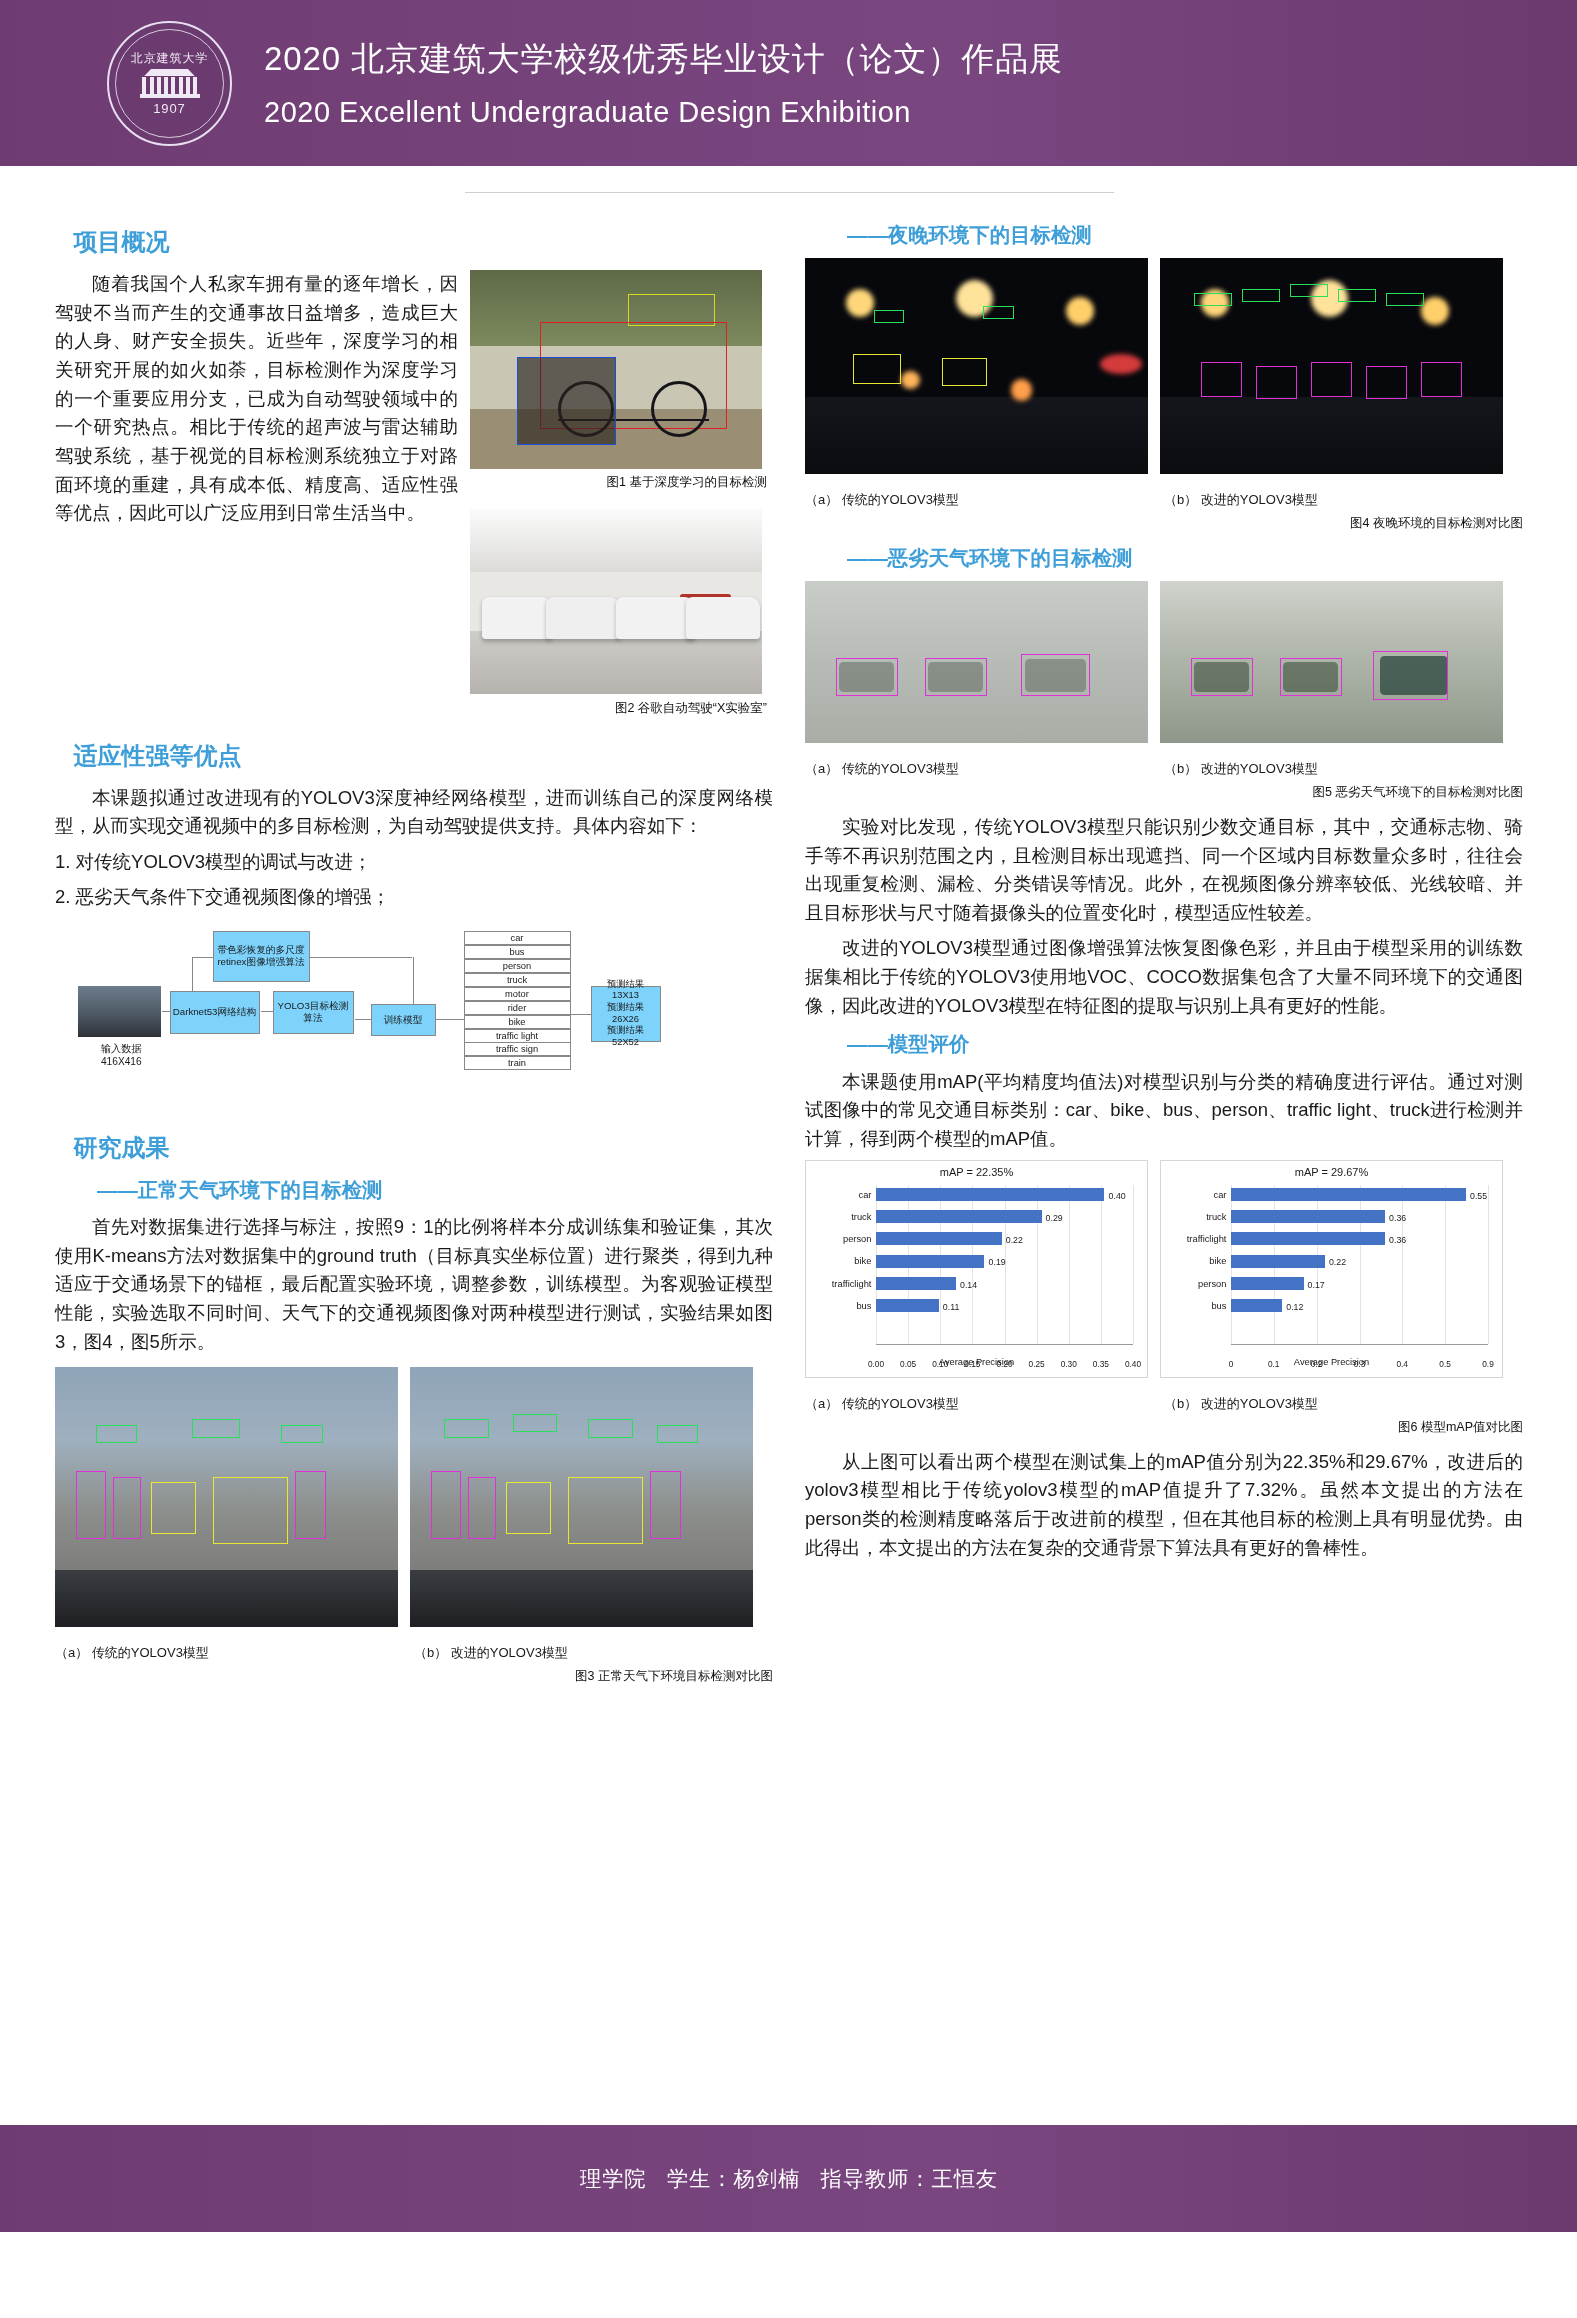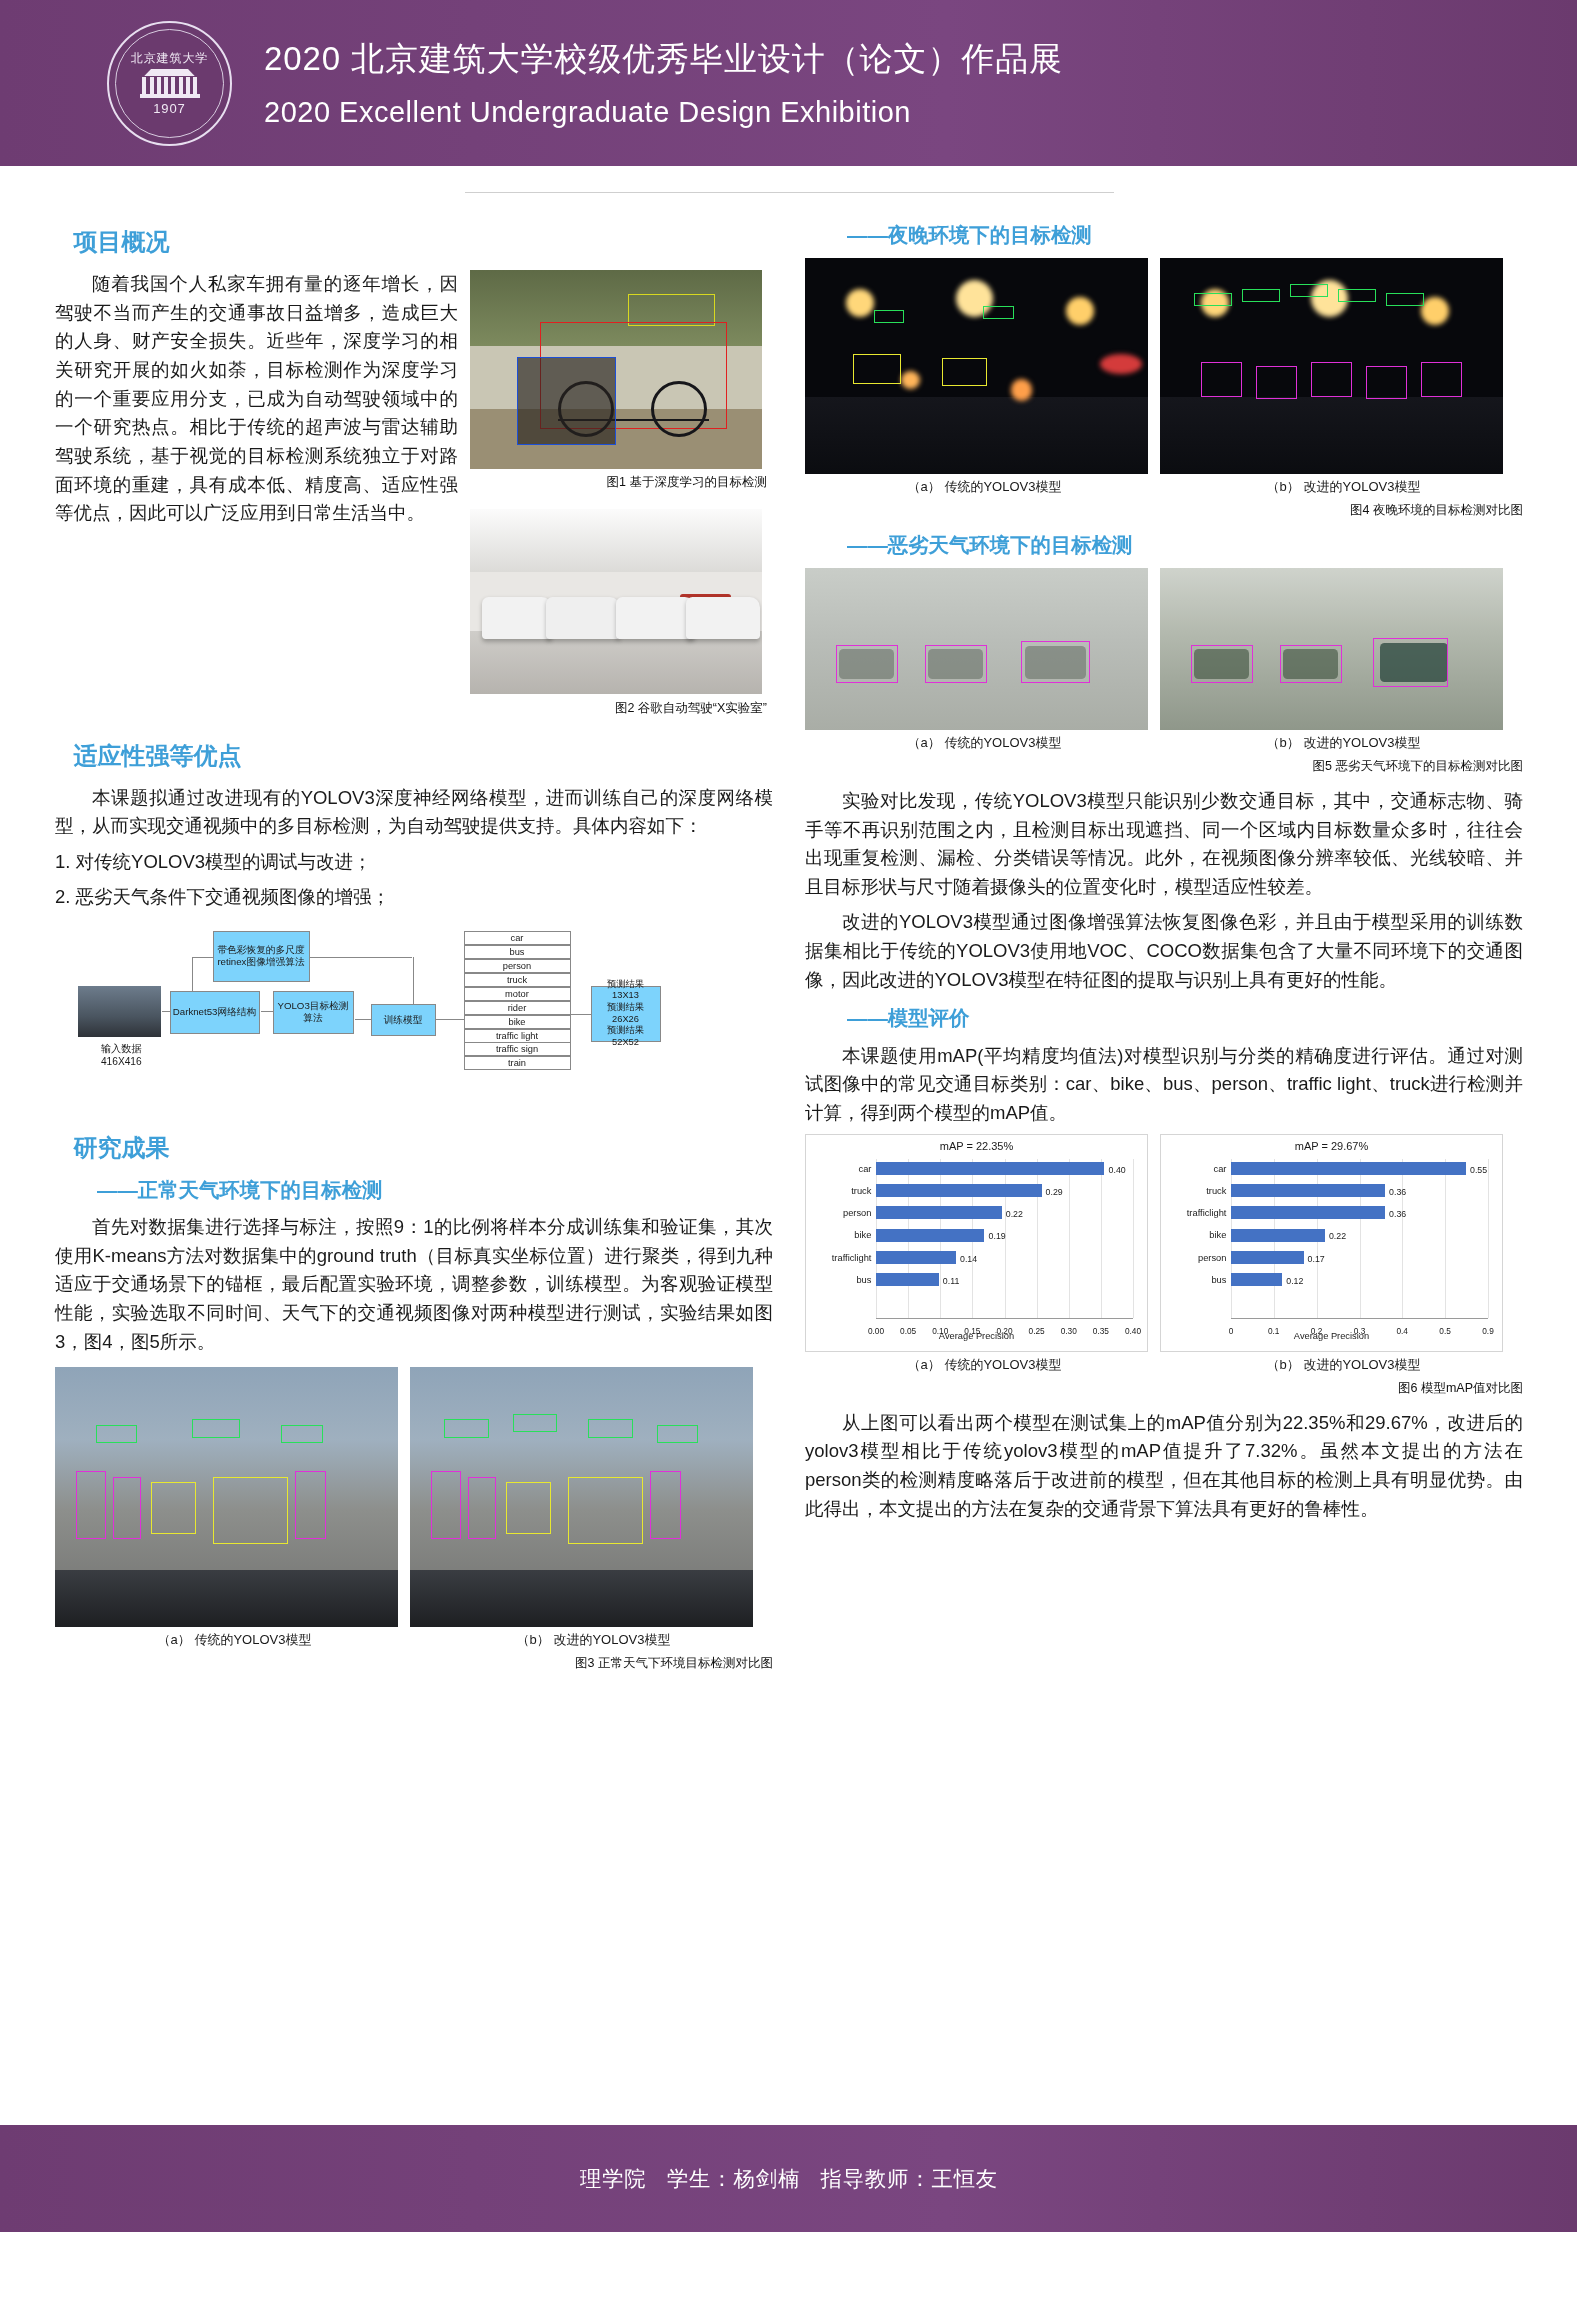--- a/index.html
+++ b/index.html
@@ -105,21 +105,21 @@
   }
   p.indent { text-indent: 37px; }
 
   .fig-cap {
     text-align: right;
     font-size: 12.5px;
     margin-top: 5.6px;
     color: #111;
   }
   .sub-cap-row { display:flex; }
-  .sub-cap { flex:1; text-align:center; font-size: 13px; margin-top: 4px; }
+  .sub-cap { flex:1; text-align:left; font-size: 13px; margin-top: 17px; }
 
   
   .intro-wrap { display:flex; gap: 12px; }
   .intro-text { width: 403px; }
   .intro-figs { width: 297px; }
   .ph { position: relative; overflow: hidden; background:#999; }
 
   
   .fig1 { width: 292px; height: 199px; background: linear-gradient(180deg,#6f7c53 0%,#8e9a6d 40%,#cfcfc0 100%); }
   .fig1 .sky { position:absolute; left:0; top:0; width:100%; height:38%;
@@ -204,21 +204,21 @@
   .chart {
     width: 343px; height: 218px; border:0.5px solid #d5d5d5; background:#fff;
     position: relative; font-size: 9.3px;
   }
   .chart .ctitle { position:absolute; left:0; right:0; top:4.6px; text-align:center; font-size:11px; }
   .chart .plot { position:absolute; left:70px; right:14px; top:24px; bottom:33px; }
   .chart .grid-line { position:absolute; top:0; bottom:0; width:0.5px; background:#e3e3e3; }
   .chart .bar { position:absolute; left:0; height:13px; background:#4472c4; }
   .chart .barlabel { position:absolute; font-size:8.8px; color:#222; }
   .chart .catlabel { position:absolute; right:100%; margin-right:4.6px; font-size:9.3px; white-space:nowrap; text-align:right;}
-  .chart .xtick { position:absolute; top:100%; margin-top:8px; font-size:8.3px; transform:translateX(-50%); }
+  .chart .xtick { position:absolute; top:100%; margin-top:15px; font-size:8.3px; transform:translateX(-50%); }
   .chart .xaxis-title { position:absolute; left:0; right:0; bottom:10.2px; text-align:center; font-size:9.3px; }
   .chart .axis { position:absolute; background:#9a9a9a; }
 
   
   .footer {
     position:absolute; left:0; bottom:0; width:100%; height:107px;
     background: linear-gradient(90deg,#6e3c72 0%,#7a4680 60%,#6b3a6e 100%);
     color:#fff; display:flex; align-items:center; justify-content:center;
     font-size: 21.3px; letter-spacing: 0.9px;
   }

